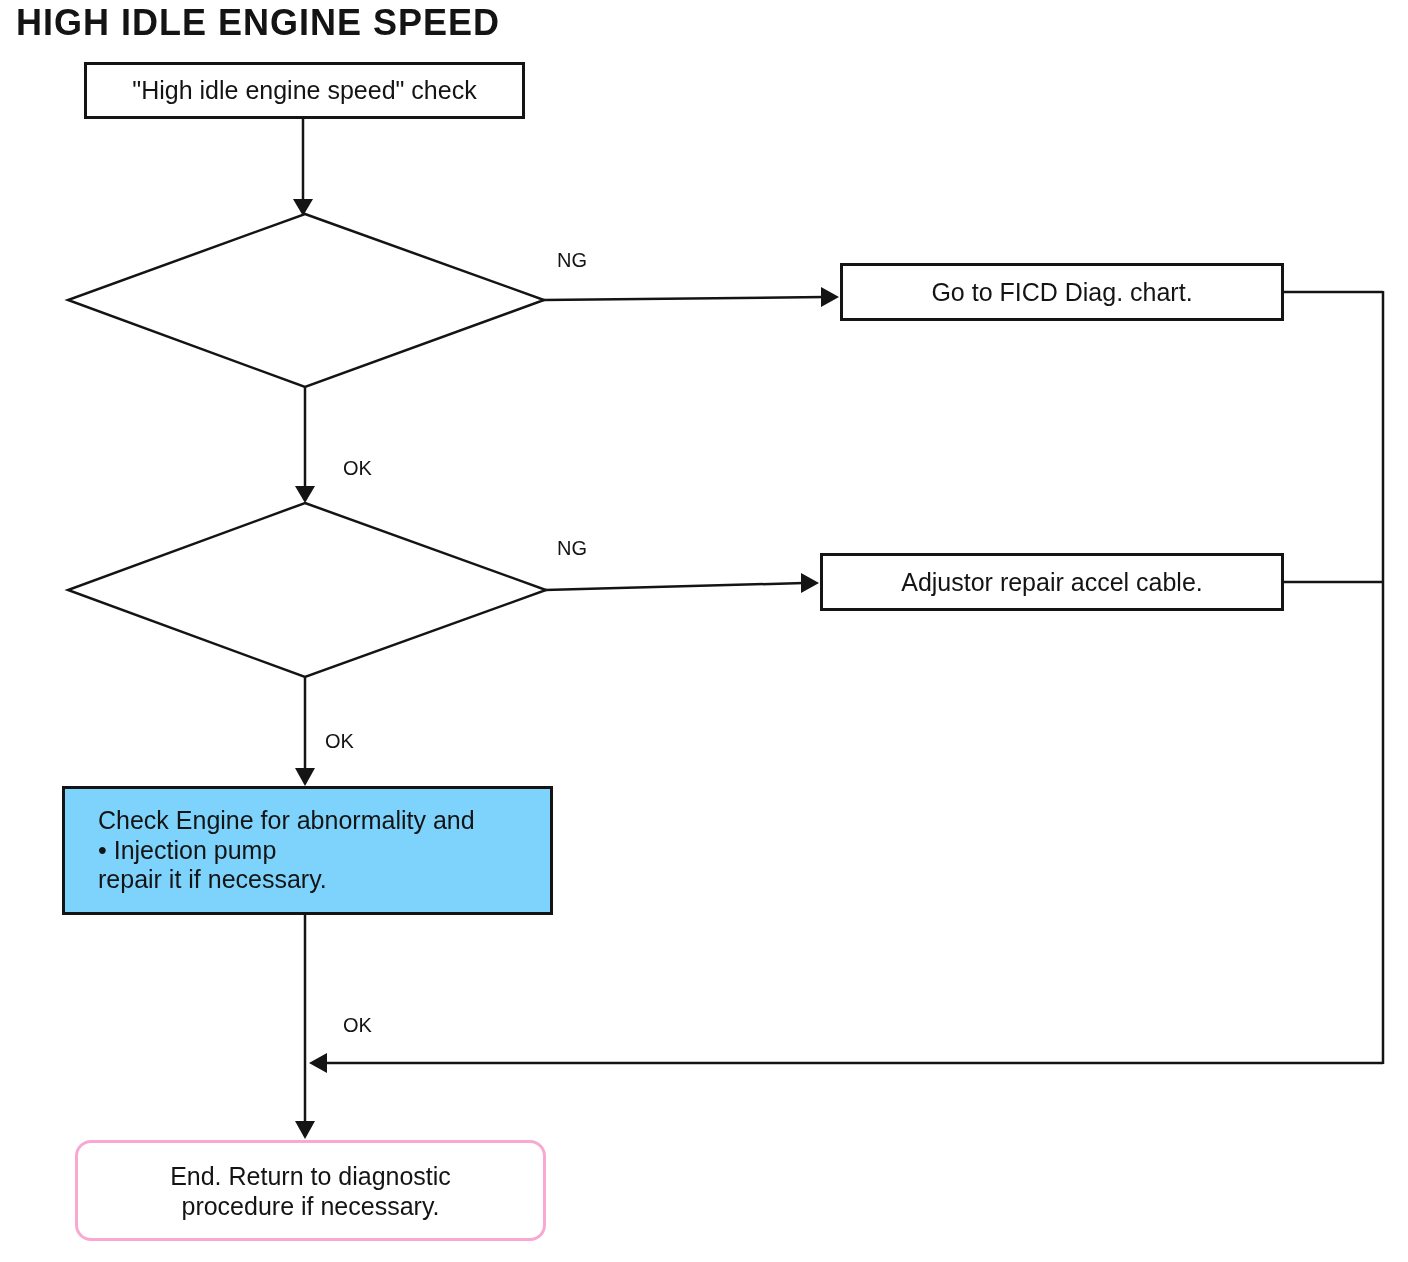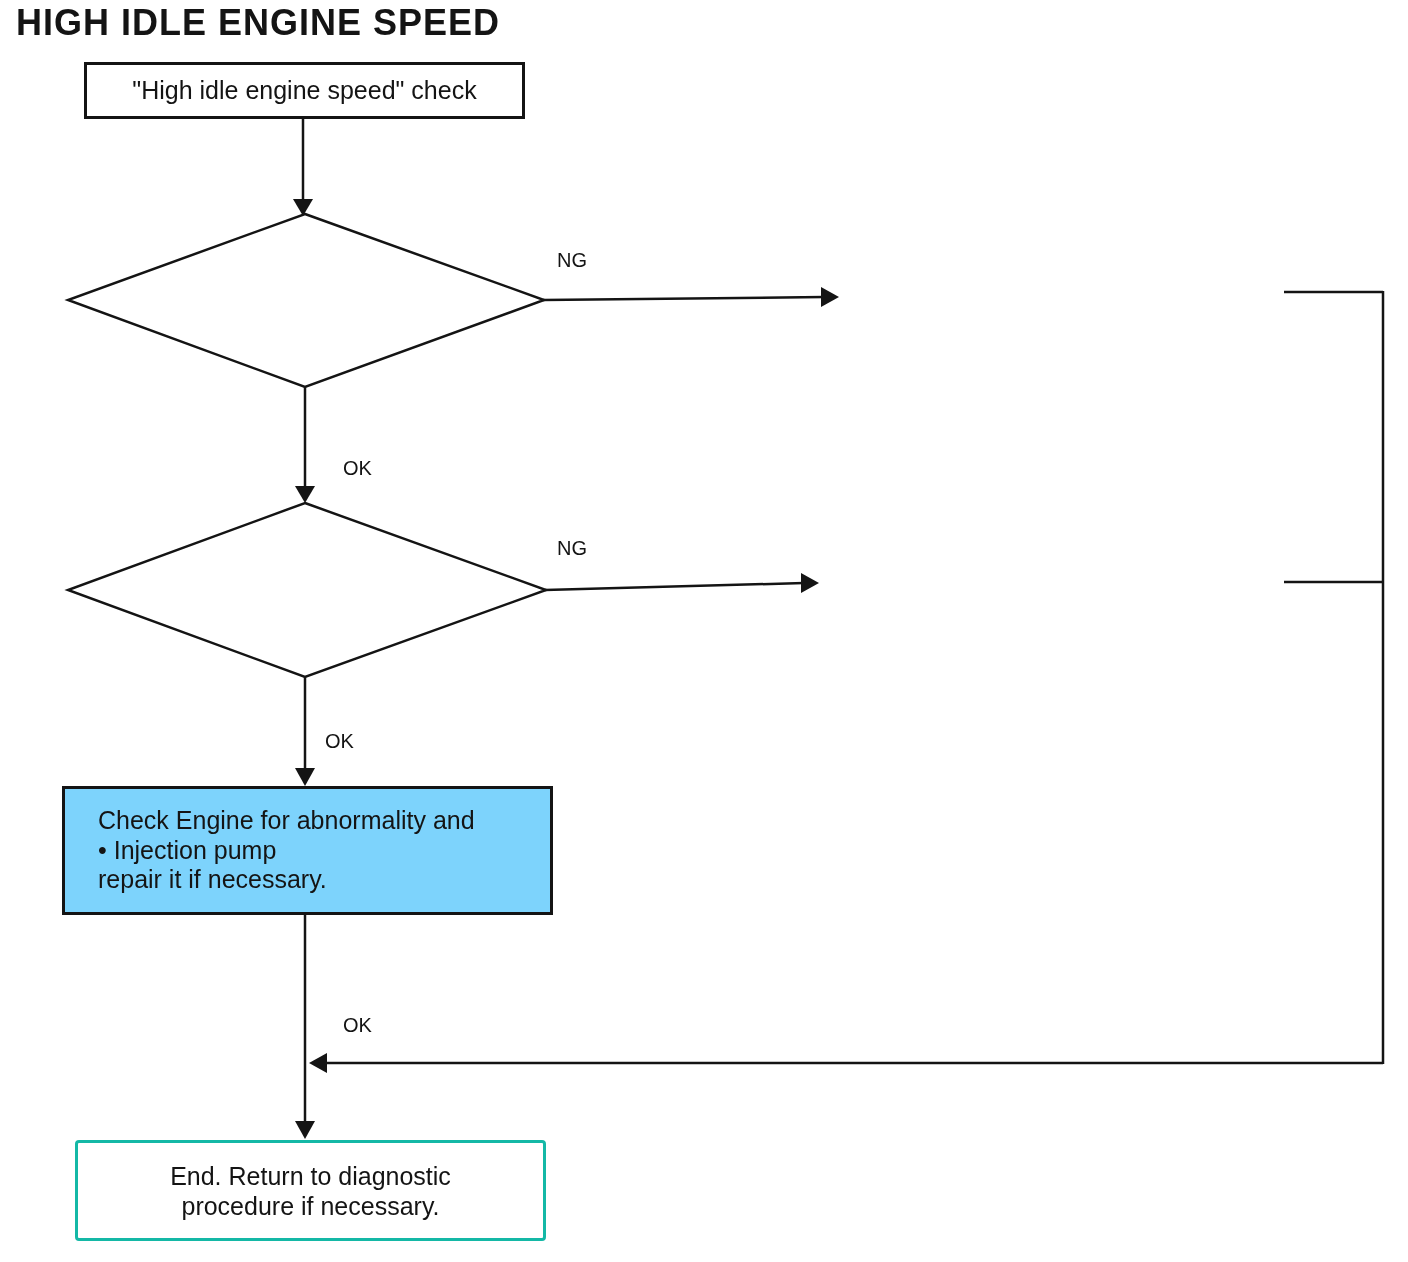--- a/index.html
+++ b/index.html
@@ -44,22 +44,22 @@
     border: 3px solid #141414;
     background: #7dd3fc;
     left: 62px; top: 786px; width: 491px; height: 129px;
     font-size: 25px;
     line-height: 1.18;
     padding: 17px 10px 0 33px;
     text-align: left;
   }
   #end-box {
     box-sizing: border-box;
-    border: 3px solid #14b8a6;
-    border-radius: 4px;
+    border: 3px solid #f9a8d4;
+    border-radius: 16px;
     background: #ffffff;
     left: 75px; top: 1140px; width: 471px; height: 101px;
     display: flex;
     align-items: center;
     justify-content: center;
     text-align: center;
     font-size: 25px;
     line-height: 1.2;
   }
   .diamond-text {
@@ -137,20 +137,26 @@
   </div>
 
 
 
   <div id="label-ng-ficd" class="abs branch-label">NG</div>
   <div id="label-ng-accel" class="abs branch-label">NG</div>
   <div id="label-ok-ficd" class="abs branch-label">OK</div>
   <div id="label-ok-accel" class="abs branch-label">OK</div>
   <div id="label-ok-engine" class="abs branch-label">OK</div>
 
+  <div id="action-ficd" class="abs node-box">
+    <span>Go to FICD Diag. chart.</span>
+  </div>
+  <div id="action-accel" class="abs node-box">
+    <span>Adjustor repair accel cable.</span>
+  </div>
 
   <div id="engine-box" class="abs">
     <div>Check Engine for abnormality and</div>
     <div>• Injection pump</div>
     <div>repair it if necessary.</div>
   </div>
 
   <div id="end-box" class="abs">
     <span class="preline">End. Return to diagnostic
 procedure if necessary.</span>

